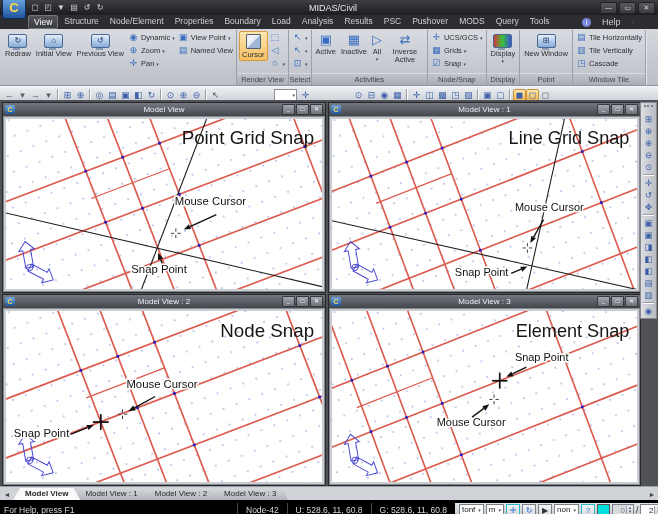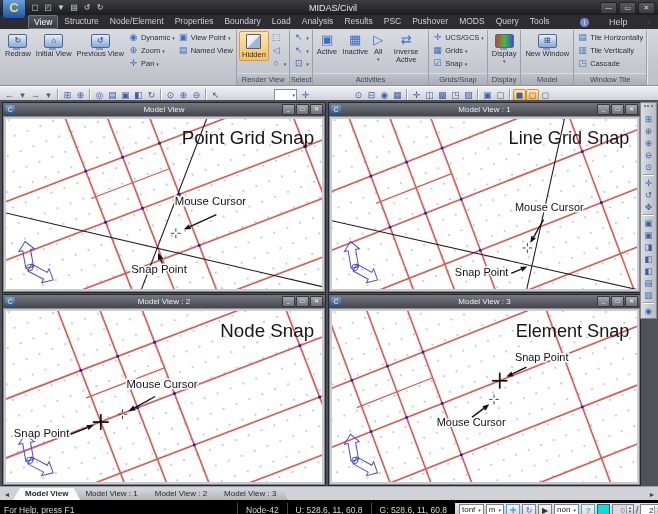--- a/index.html
+++ b/index.html
@@ -12,21 +12,21 @@
         font-weight:bold;font-size:13px;text-align:center;line-height:19px;}
   .qat{display:flex;gap:1px;align-items:center;}
   .qicon{width:12px;height:11px;font-size:8px;line-height:11px;text-align:center;color:#cfd6e2;}
   .apptitle{position:absolute;left:0;right:0;text-align:center;font-size:9px;color:#e6e6ea;padding-left:8px;}
   .wctrl{margin-left:auto;display:flex;gap:2px;padding-right:3px;z-index:5;}
   .wbtn{width:15px;height:10px;background:linear-gradient(#5a5a60,#3a3a40);border:1px solid #222;
         color:#ddd;font-size:7px;line-height:9px;text-align:center;border-radius:2px;}
   .menubar{height:14px;background:#2c2c31;display:flex;align-items:center;padding-left:28px;position:relative;}
   .mtab{font-size:8.5px;color:#cfcfd4;padding:1px 5px;border-radius:2px;}
   .mtab.active{color:#fff;background:linear-gradient(#55555c,#3a3a41);border:1px solid #74747c;}
-  .helpbox{margin-left:auto;display:flex;align-items:center;gap:20px;color:#cfcfd4;padding-right:8px;}
+  .helpbox{margin-left:auto;display:flex;align-items:center;gap:11px;color:#cfcfd4;padding-right:24px;}
   .infoicon{width:9px;height:9px;border-radius:50%;background:#7a86d8;color:#fff;font-size:7px;line-height:9px;text-align:center;}
   .ribbon{height:55px;background:linear-gradient(#d4d7dc,#bbbfc6);display:flex;align-items:stretch;
           border-bottom:1px solid #8e939b;padding:1px 1px 0 1px;}
   .rgroup{display:flex;flex-direction:column;border-right:1px solid #9aa0a8;box-shadow:1px 0 0 #e4e6ea;background:linear-gradient(#d8dbe0,#bcc0c7);}
   .rbody{flex:1;display:flex;align-items:flex-start;padding:1px 2px;gap:1px;}
   .rlabel{height:11px;font-size:7.5px;text-align:center;color:#41454c;line-height:11px;
           background:linear-gradient(#c0c3ca,#a9adb6);border-top:1px solid #d9dbdf;white-space:nowrap;overflow:hidden;}
   .bigbtn{display:flex;flex-direction:column;align-items:center;padding:1px 2px;font-size:7.5px;text-align:center;border-radius:2px;}
   .blabel{line-height:1.08;white-space:pre-line;}
   .bicon{height:17px;display:flex;align-items:center;justify-content:center;margin-bottom:1px;position:relative;}
@@ -193,21 +193,21 @@
       </div>
     </div>
   </div>
 
   <div class="rgroup">
     <div class="rbody">
       <div class="bigbtn hiddenbtn">
         <span class="bicon">
             <span class="cube"></span>
           </span>
-        <span class="blabel">Hidden</span>
+        <span class="blabel">Cursor</span>
       </div>
       <div class="scol">
         <div class="srow">
             <span class="sicon gy">⬚</span>
           </div>
         <div class="srow">
             <span class="sicon">◁</span>
           </div>
         <div class="srow">
             <span class="sicon gy">○</span>
@@ -274,21 +274,21 @@
             <span>Grids</span>
             <span class="dd">▾</span>
           </div>
         <div class="srow">
             <span class="sicon">☑</span>
             <span>Snap</span>
             <span class="dd">▾</span>
           </div>
       </div>
     </div>
-    <div class="rlabel">Grids/Snap</div>
+    <div class="rlabel">Node/Snap</div>
   </div>
 
   <div class="rgroup">
     <div class="rbody">
       <div class="bigbtn">
         <span class="bicon">
             <span class="mon rainbow"></span>
           </span>
         <span class="blabel">Display</span>
         <span class="dd">▾</span>
@@ -301,21 +301,21 @@
     <div class="rbody">
       <div class="bigbtn">
         <span class="bicon">
             <span class="mon">
               <span class="mg">⊞</span>
             </span>
           </span>
         <span class="blabel">New Window</span>
       </div>
     </div>
-    <div class="rlabel">Model</div>
+    <div class="rlabel">Point</div>
   </div>
 
   <div class="rgroup">
     <div class="rbody">
       <div class="scol">
         <div class="srow">
             <span class="sicon gy">▤</span>
             <span>Tile Horizontally</span>
           </div>
         <div class="srow">

